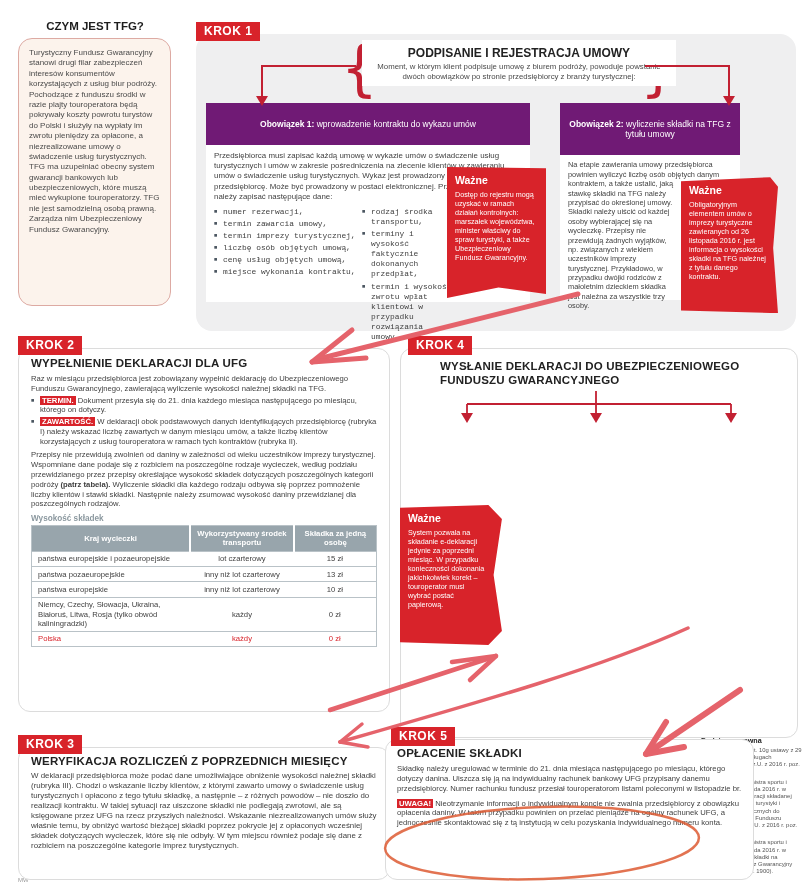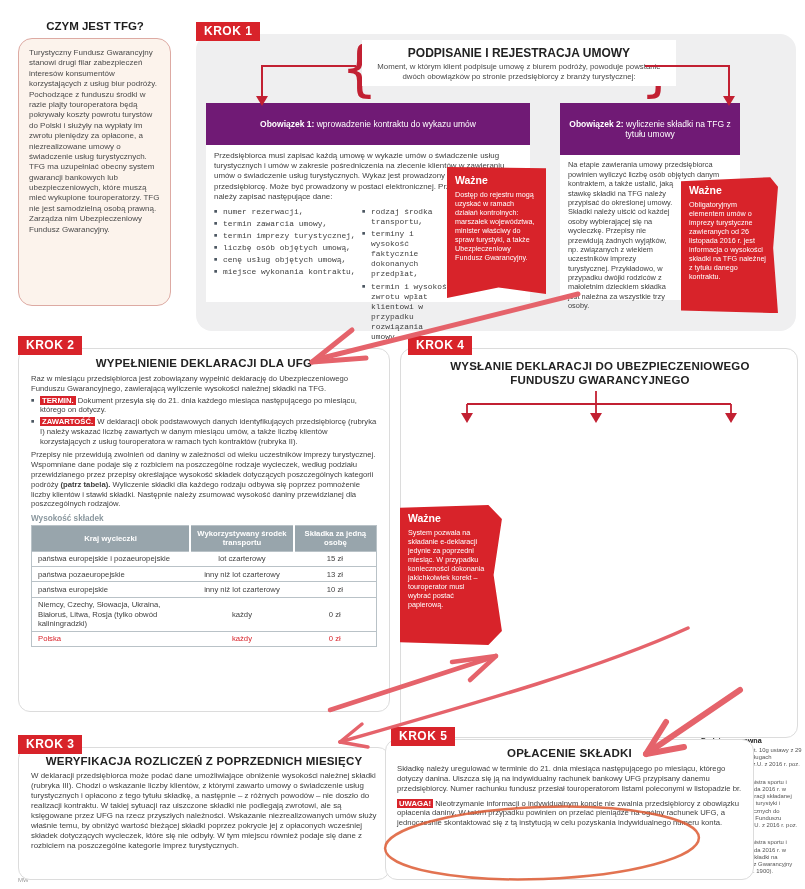--- a/index.html
+++ b/index.html
@@ -5,21 +5,21 @@
   html,body{margin:0;padding:0;background:#fff;}
   #canvas{position:relative;width:805px;height:889px;background:#fff;overflow:hidden;
           font-family:"Liberation Sans",sans-serif;color:#3f3f3f;}
   .abs{position:absolute;box-sizing:border-box;}
 
   
   .k-label{position:absolute;background:#d8232a;color:#fff;font-weight:bold;
            font-size:12px;padding:2px 8px 3px;letter-spacing:.5px;z-index:4;}
   .panel{position:absolute;background:#fff;border:1px solid #dcdcdc;border-radius:12px;
          box-sizing:border-box;overflow:hidden;z-index:1;}
-  .sec-title{font-weight:bold;font-size:11.5px;color:#222;text-align:center;letter-spacing:.2px;}
+  .sec-title{font-weight:bold;font-size:11.5px;color:#222;letter-spacing:.2px;}
   p{margin:0 0 5px;}
   .tag{background:#d8232a;color:#fff;font-weight:bold;padding:0 2px;}
   .sq{padding-left:9px;position:relative;}
   .sq:before{content:"■";position:absolute;left:0;top:1px;font-size:5.5px;color:#4a5560;}
 
   
   .about-title{left:20px;top:20px;width:150px;text-align:center;font-weight:bold;
                font-size:11.5px;color:#1d1d1d;}
   .about-box{left:18px;top:38px;width:153px;height:268px;border:1.5px solid #ddaaa3;
              border-radius:14px;background:#fcf3ec;padding:9px 10px;font-size:8px;

